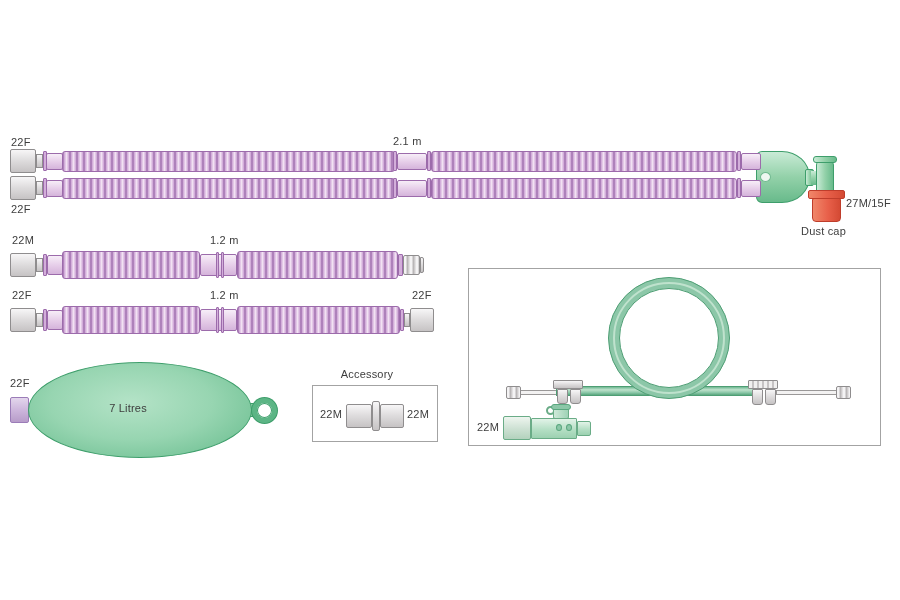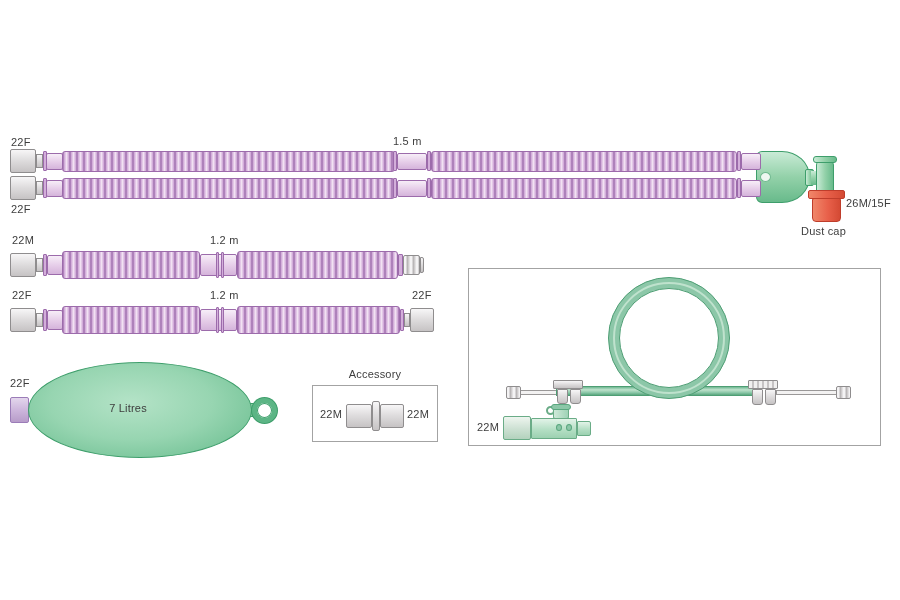--- a/index.html
+++ b/index.html
@@ -104,23 +104,23 @@
       <div class="abs corr" style="left:62px;top:178px;width:333px;height:21px;"></div>
       <div class="abs tring" style="left:393px;top:178px;width:4px;height:20px;"></div>
       <div class="abs cuff" style="left:397px;top:180px;width:30px;height:17px;"></div>
       <div class="abs tring" style="left:427px;top:178px;width:4px;height:20px;"></div>
       <div class="abs corr" style="left:431px;top:178px;width:306px;height:21px;"></div>
       <div class="abs tring" style="left:737px;top:178px;width:4px;height:20px;"></div>
       <div class="abs cuff" style="left:741px;top:180px;width:20px;height:17px;"></div>
     </div>
 
     <div class="lbl" style="left:11px;top:136px;">22F</div>
-    <div class="lbl" style="left:393px;top:135px;">1.5 m</div>
+    <div class="lbl" style="left:393px;top:135px;">2.1 m</div>
     <div class="lbl" style="left:11px;top:203px;">22F</div>
-    <div class="lbl" style="left:846px;top:197px;">26M/15F</div>
+    <div class="lbl" style="left:846px;top:197px;">27M/15F</div>
     <div class="lbl" style="left:801px;top:225px;">Dust cap</div>
   </div>
 
   <div>
     <div class="abs conn" style="left:10px;top:253px;width:26px;height:24px;"></div>
     <div class="abs conn" style="left:36px;top:258px;width:7px;height:14px;border-radius:0;"></div>
     <div class="abs tring" style="left:43px;top:254px;width:4px;height:22px;"></div>
     <div class="abs cuff" style="left:47px;top:255px;width:16px;height:20px;"></div>
     <div class="abs corr" style="left:62px;top:251px;width:138px;height:28px;"></div>
     <div class="abs cuff" style="left:200px;top:254px;width:37px;height:22px;"></div>
@@ -162,21 +162,21 @@
                 border:5px solid #5cb585;background:#fff;
                 box-shadow:0 0 0 1px var(--green-outline,#3e9e6b), inset 0 0 0 1px var(--green-outline,#3e9e6b);"></div>
     <div class="abs" style="left:28px;top:362px;width:224px;height:96px;border-radius:50%;
                 background:radial-gradient(ellipse at 46% 42%, #b4e3c7 0%, #97d5b1 48%, #6fc093 88%, #5eb385 100%);
                 border:1px solid var(--green-outline,#3e9e6b);"></div>
     <div class="lbl" style="left:28px;top:402px;width:200px;text-align:center;">7 Litres</div>
     <div class="lbl" style="left:10px;top:377px;">22F</div>
   </div>
 
   <div>
-    <div class="lbl" style="left:312px;top:368px;width:126px;text-align:center;">Accessory</div>
+    <div class="lbl" style="left:304px;top:368px;width:126px;text-align:center;">Accessory</div>
     <div class="abs outbox" style="left:312px;top:385px;width:126px;height:57px;"></div>
     <div class="abs conn" style="left:346px;top:404px;width:26px;height:24px;"></div>
     <div class="abs conn" style="left:372px;top:401px;width:8px;height:30px;border-radius:2px;"></div>
     <div class="abs conn" style="left:380px;top:404px;width:24px;height:24px;"></div>
     <div class="lbl" style="left:320px;top:408px;">22M</div>
     <div class="lbl" style="left:407px;top:408px;">22M</div>
   </div>
 
   <div>
     <div class="abs outbox" style="left:468px;top:268px;width:413px;height:178px;"></div>

